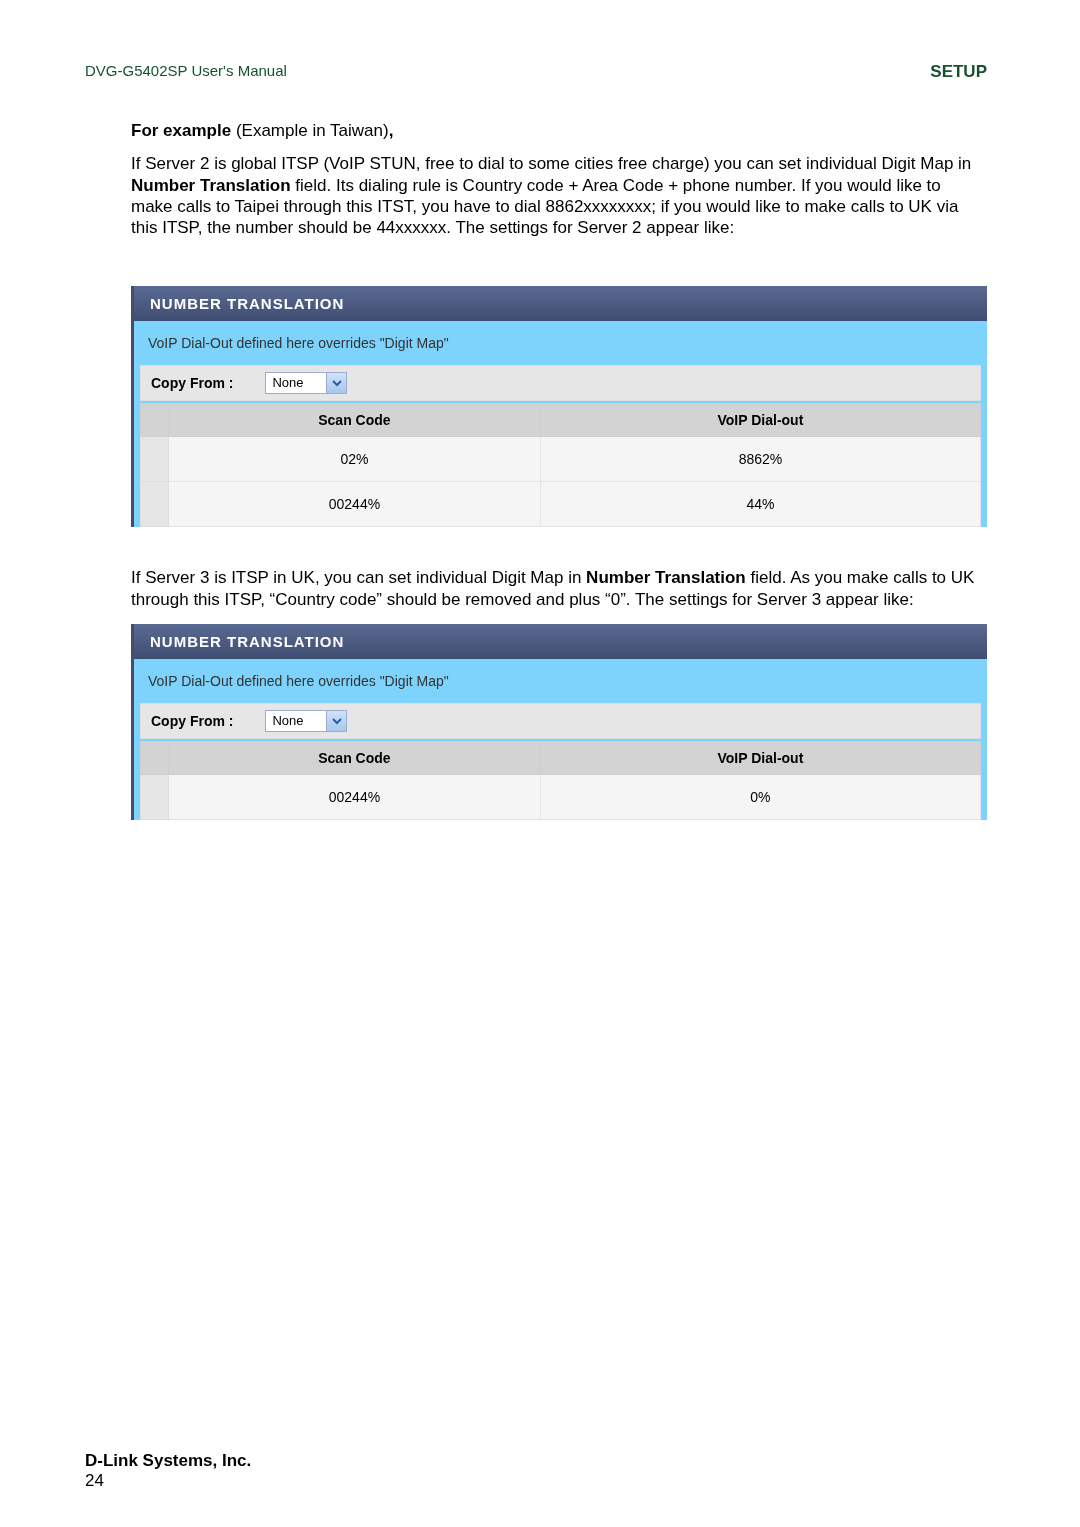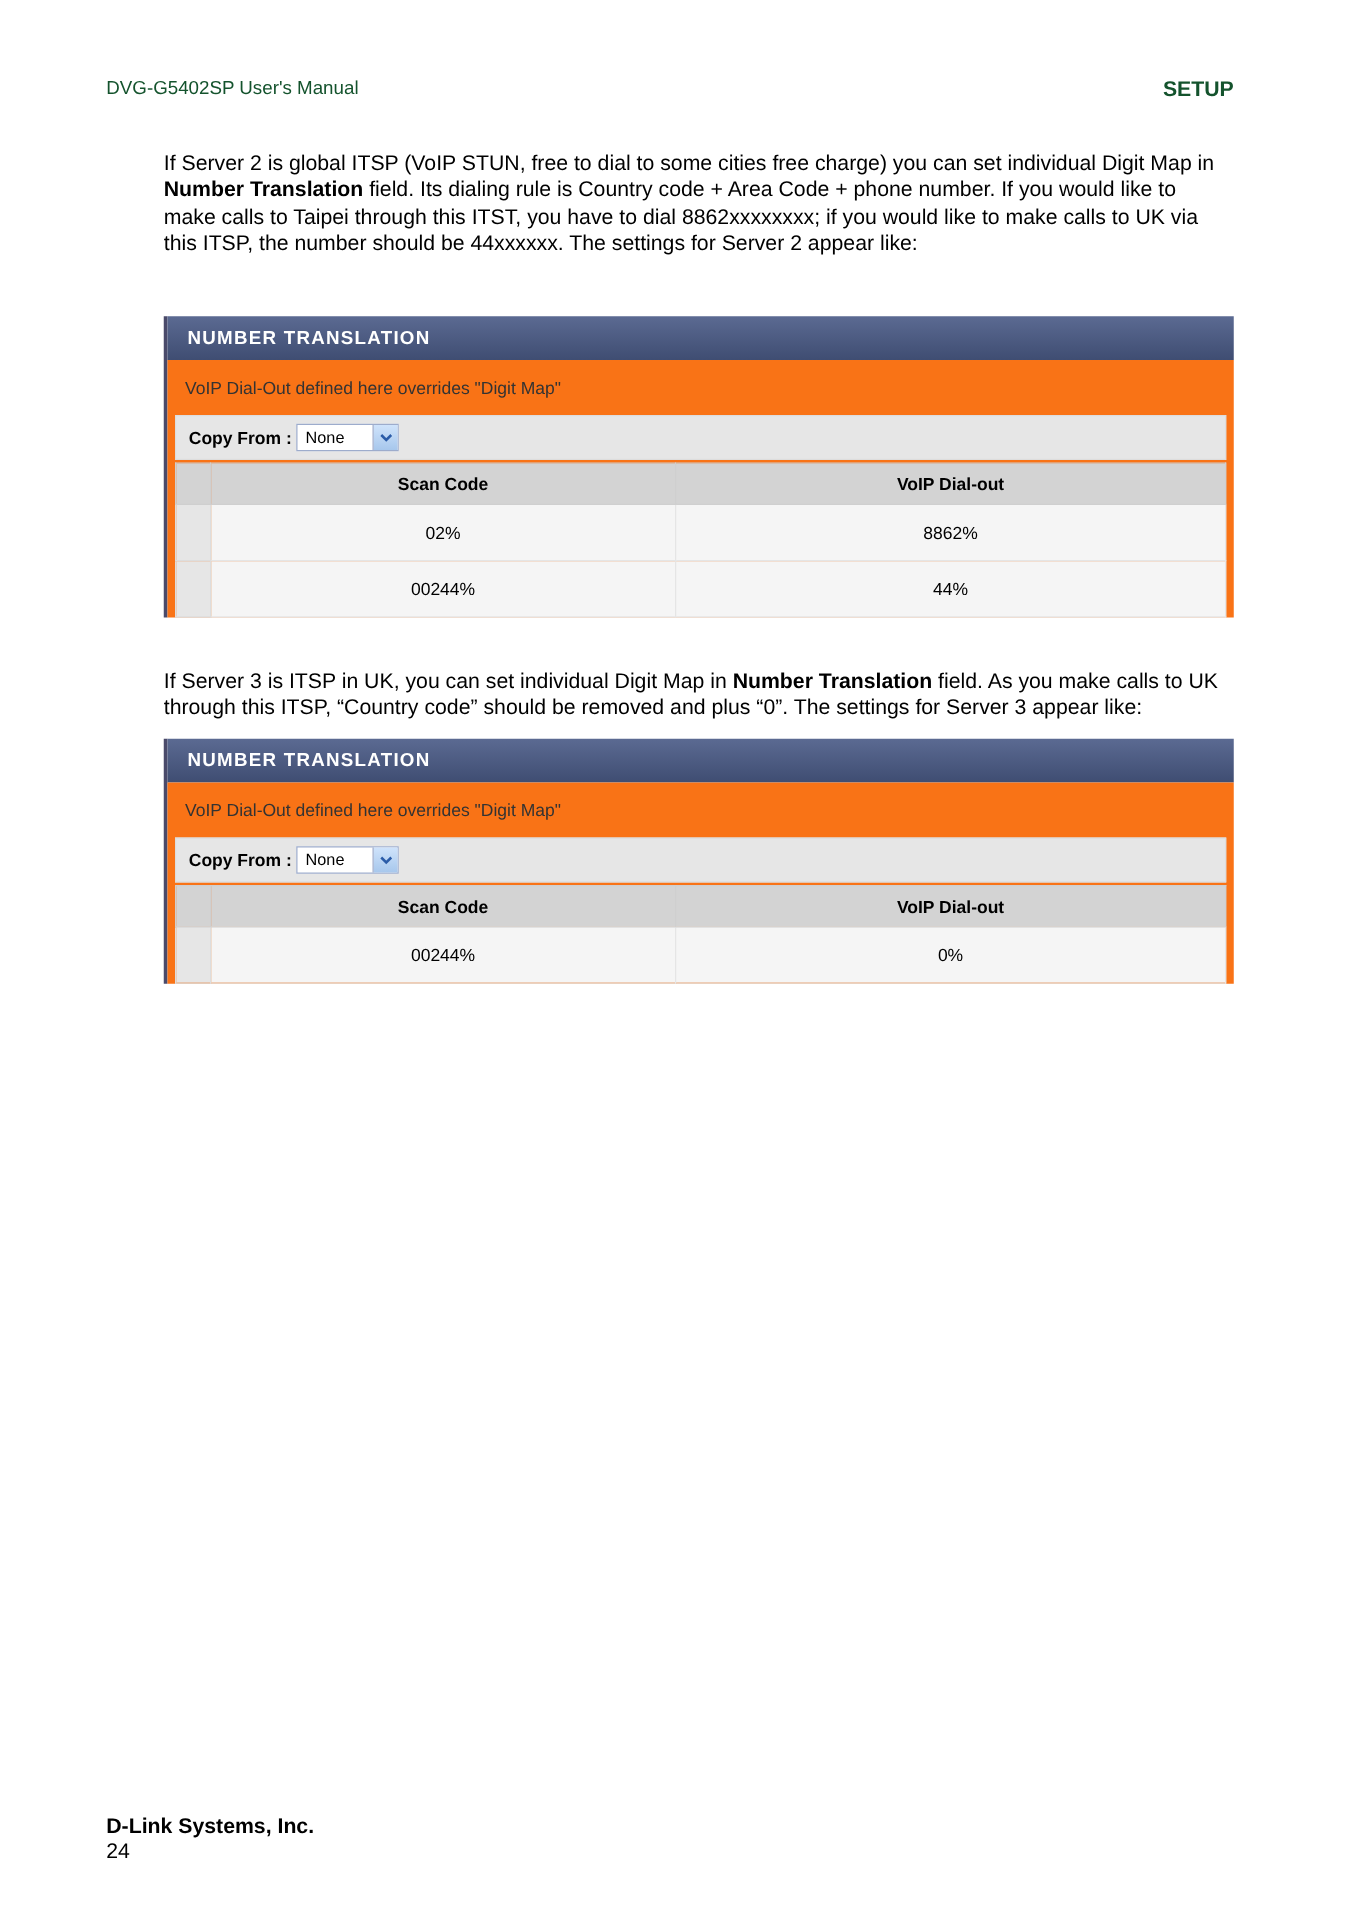--- a/index.html
+++ b/index.html
@@ -46,35 +46,36 @@
       background: #4a597e;
       background: linear-gradient(#5b6a92, #3f4d72);
       color: #fff;
       font-weight: bold;
       font-size: 15px;
       letter-spacing: 1px;
       padding: 9px 16px;
       font-family: Verdana, Geneva, sans-serif;
     }
     .panel-body {
-      background: #f97316;
+      background: #7dd3fc;
       padding: 0;
     }
     .overrides-text {
       font-size: 14px;
       color: #333;
       padding: 14px 14px 14px 14px;
     }
     .copy-row {
       background: #e6e6e6;
       padding: 6px 10px;
       display: flex;
       align-items: center;
       border: 1px solid #ddd;
       margin: 0 6px 2px 6px;
+      gap: 28px;
     }
     .copy-label {
       font-weight: bold;
       font-size: 14px;
       margin-right: 4px;
     }
     .select-box {
       display: inline-flex;
       align-items: stretch;
       height: 22px;
@@ -135,20 +136,23 @@
   </style>
 </head>
 <body>
 
 <div class="header-row">
   <div class="header-left">DVG-G5402SP User's Manual</div>
   <div class="header-right">SETUP</div>
 </div>
 
 <div class="content-block">
+  <p class="para">
+    <b>For example</b><span> (Example in Taiwan)</span><b>,</b>
+  </p>
 
 
   <p class="para">
     <span>If Server 2 is global ITSP (VoIP STUN, free to dial to some cities free charge) you can set individual Digit Map in </span><b>Number Translation</b><span> field. Its dialing rule is Country code + Area Code + phone number. If you would like to make calls to Taipei through this ITST, you have to dial 8862xxxxxxxx; if you would like to make calls to UK via this ITSP, the number should be 44xxxxxx. The settings for Server 2 appear like:</span>
   </p>
 
   <div class="figure-wrap">
     <div class="panel-header">NUMBER TRANSLATION</div>
     <div class="panel-body">
       <div class="overrides-text">VoIP Dial-Out defined here overrides "Digit Map"</div>

